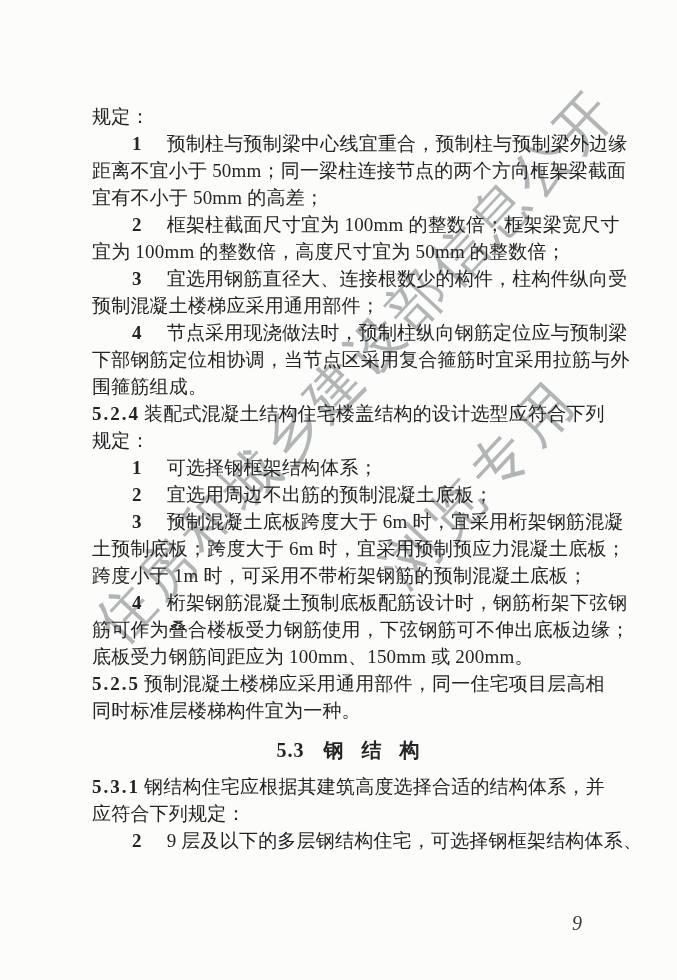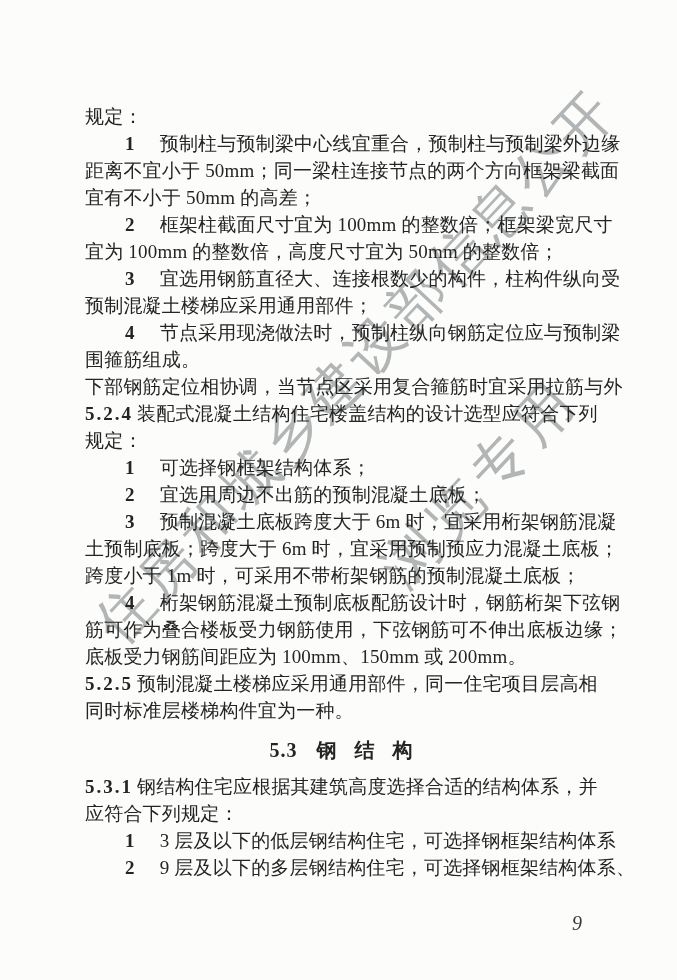--- a/index.html
+++ b/index.html
@@ -8,21 +8,21 @@
     background:#fcfcfb; overflow:hidden;
     font-family:"Liberation Serif","DejaVu Serif",serif;
   }
   .watermark {
     position:absolute; left:418px; top:424px; z-index:0;
     transform:translate(-50%,-50%) rotate(-47deg);
     text-align:center; color:#b2b5b5; pointer-events:none;
   }
   .wm1 { font-size:56px; line-height:56px; letter-spacing:5px; white-space:nowrap; }
   .wm2 { font-size:56px; line-height:56px; letter-spacing:9px; margin-top:114px; white-space:nowrap; }
-  .text-block { position:absolute; left:85px; top:103px; width:512px; z-index:1; }
+  .text-block { position:absolute; left:92px; top:103px; width:512px; z-index:1; }
   .line {
     line-height:27px; font-size:19px; color:#242424;
     white-space:pre; letter-spacing:0.2px;
   }
   .line.item { padding-left:40px; }
   .b { font-weight:bold; }
   .num { font-weight:bold; margin-right:25px; }
   .line.clause .num { margin-right:4px; letter-spacing:2px; }
   .line.heading {
     text-align:center; font-weight:bold; font-size:20px;
@@ -48,36 +48,35 @@
   <main class="text-block" id="text-block">
       <div class="line cont"><span>规定：</span></div>
       <div class="line item"><span class="num">1</span><span>预制柱与预制梁中心线宜重合，预制柱与预制梁外边缘</span></div>
       <div class="line cont"><span>距离不宜小于 50mm；同一梁柱连接节点的两个方向框架梁截面</span></div>
       <div class="line cont"><span>宜有不小于 50mm 的高差；</span></div>
       <div class="line item"><span class="num">2</span><span>框架柱截面尺寸宜为 100mm 的整数倍；框架梁宽尺寸</span></div>
       <div class="line cont"><span>宜为 100mm 的整数倍，高度尺寸宜为 50mm 的整数倍；</span></div>
       <div class="line item"><span class="num">3</span><span>宜选用钢筋直径大、连接根数少的构件，柱构件纵向受</span></div>
       <div class="line cont"><span>预制混凝土楼梯应采用通用部件；</span></div>
       <div class="line item"><span class="num">4</span><span>节点采用现浇做法时，预制柱纵向钢筋定位应与预制梁</span></div>
+      <div class="line cont"><span>下部钢筋定位相协调，当节点区采用复合箍筋时宜采用拉筋与外</span></div>
       <div class="line cont"><span>围箍筋组成。</span></div>
-      <div class="line cont"><span>下部钢筋定位相协调，当节点区采用复合箍筋时宜采用拉筋与外</span></div>
       <div class="line clause"><span class="num">5.2.4</span><span>装配式混凝土结构住宅楼盖结构的设计选型应符合下列</span></div>
       <div class="line cont"><span>规定：</span></div>
       <div class="line item"><span class="num">1</span><span>可选择钢框架结构体系；</span></div>
       <div class="line item"><span class="num">2</span><span>宜选用周边不出筋的预制混凝土底板；</span></div>
       <div class="line item"><span class="num">3</span><span>预制混凝土底板跨度大于 6m 时，宜采用桁架钢筋混凝</span></div>
       <div class="line cont"><span>土预制底板；跨度大于 6m 时，宜采用预制预应力混凝土底板；</span></div>
       <div class="line cont"><span>跨度小于 1m 时，可采用不带桁架钢筋的预制混凝土底板；</span></div>
       <div class="line item"><span class="num">4</span><span>桁架钢筋混凝土预制底板配筋设计时，钢筋桁架下弦钢</span></div>
       <div class="line cont"><span>筋可作为叠合楼板受力钢筋使用，下弦钢筋可不伸出底板边缘；</span></div>
       <div class="line cont"><span>底板受力钢筋间距应为 100mm、150mm 或 200mm。</span></div>
       <div class="line clause"><span class="num">5.2.5</span><span>预制混凝土楼梯应采用通用部件，同一住宅项目层高相</span></div>
       <div class="line cont"><span>同时标准层楼梯构件宜为一种。</span></div>
       <div class="line heading"><span class="num">5.3</span><span class="title b">钢 结 构</span></div>
       <div class="line clause"><span class="num">5.3.1</span><span>钢结构住宅应根据其建筑高度选择合适的结构体系，并</span></div>
       <div class="line cont"><span>应符合下列规定：</span></div>
-      <div class="line item"><span class="num">1</span><span>3 层及以下的低层钢结构住宅，可选择钢框架结构体系</span></div>
       <div class="line item"><span class="num">2</span><span>9 层及以下的多层钢结构住宅，可选择钢框架结构体系、</span></div>
     </main>
 
   <div class="page-number">9</div>
 
 </div>
 
 </body></html>

